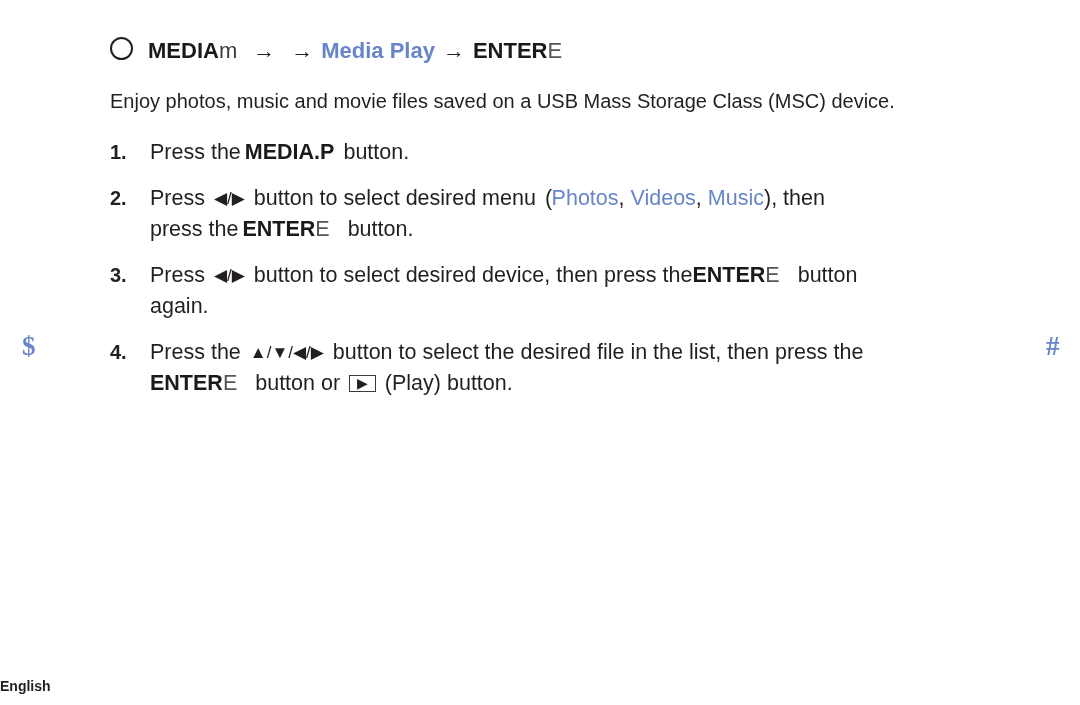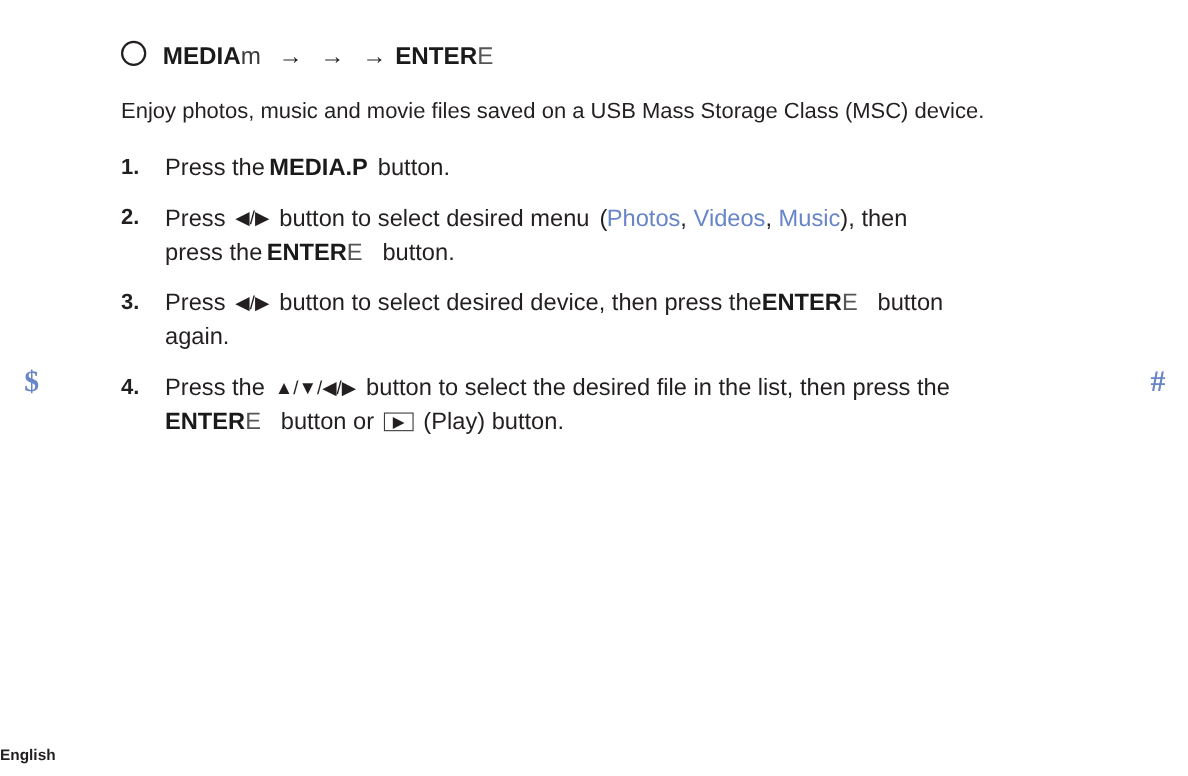--- a/index.html
+++ b/index.html
@@ -155,20 +155,21 @@
   <span class="margin-mark right">#</span>
 
   <div class="content">
 
 
     <div class="menu-path">
       <span class="bullet-ring"></span>
       <span><span class="kbd">MEDIA</span><span class="kbd-suffix">m</span></span>
       <span class="arrow" style="margin-left:16px">→</span>
       <span class="arrow">→</span>
+      <span class="blue">Media Play</span>
       <span class="arrow">→</span>
       <span><span class="kbd">ENTER</span><span class="kbd-suffix-light">E</span></span>
     </div>
 
     <p class="intro">Enjoy photos, music and movie files saved on a USB Mass Storage Class (MSC) device.</p>
 
     <ol class="steps">
 
       <li>
         <span class="step-num">1.</span>

